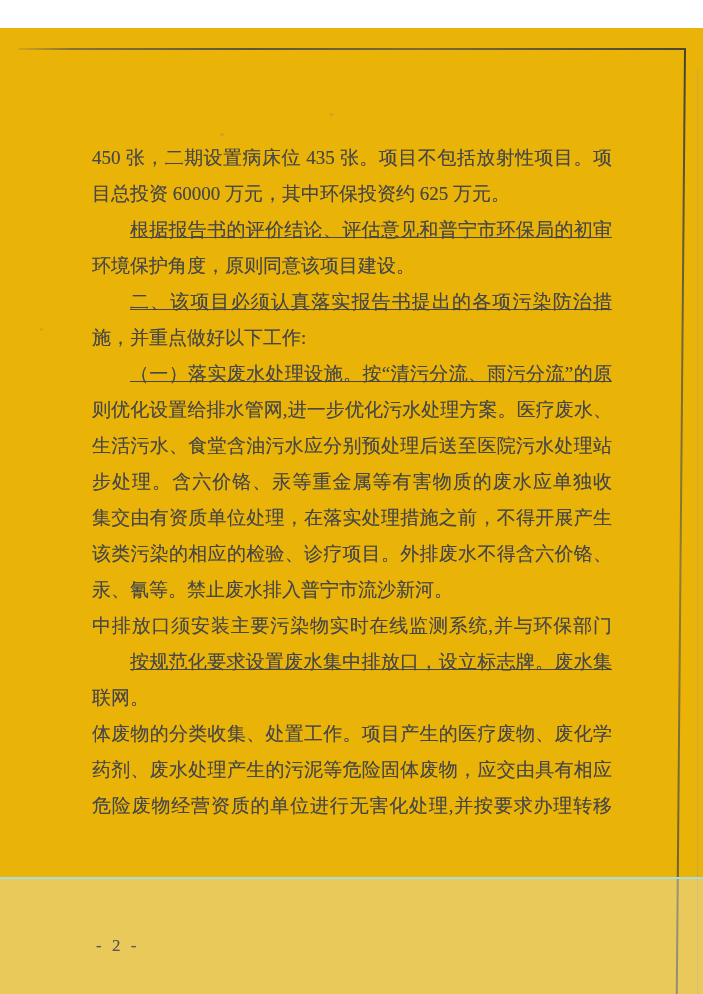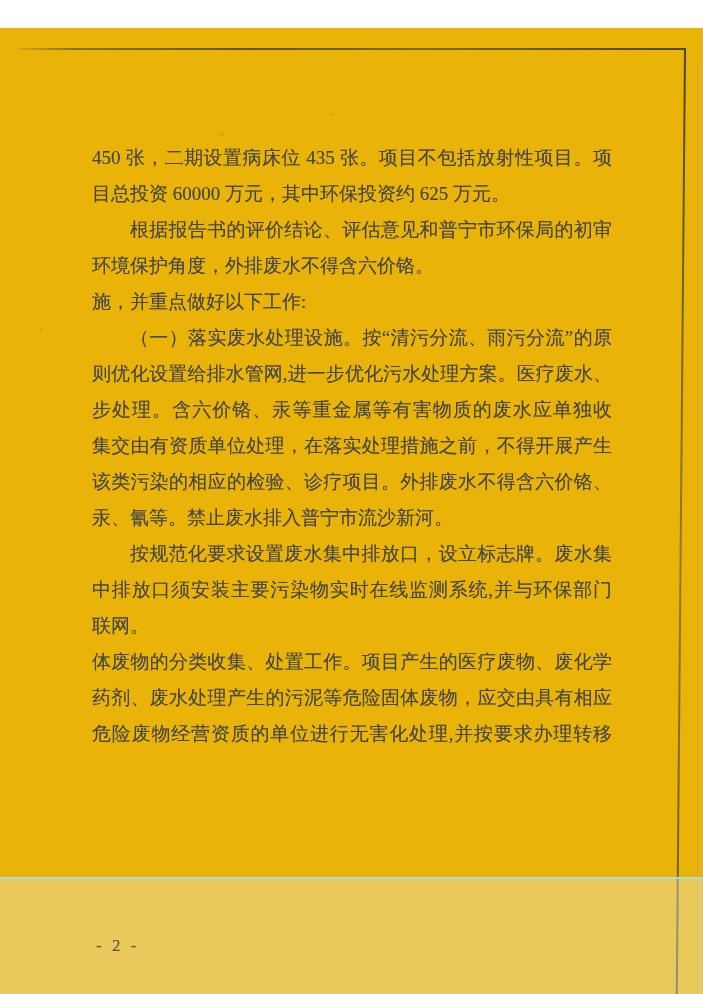--- a/index.html
+++ b/index.html
@@ -70,21 +70,21 @@
     font-size: 19px;
     text-shadow: 0 0 0.6px rgba(80,80,80,0.55);
   }
   .line {
     height: 36px; line-height: 36px;
     white-space: normal;
     text-align: justify;
     overflow: visible;
   }
   .line.fill { text-align-last: justify; }
-  .line.indent { padding-left: 38px; }
+  .line.indent { padding-left: 38px; text-decoration: underline; }
   #page-number {
     position: absolute; left: 96px; top: 906px;
     font-size: 17px; line-height: 24px;
     color: #565656;
     letter-spacing: 3px;
     text-shadow: 0 0 0.5px rgba(90,90,90,0.5);
   }
 </style>
 </head>
 <body>
@@ -97,30 +97,32 @@
   <div class="scan-cyan-line"></div>
   <div class="scan-bottom-line"></div>
   <div class="speck speck1"></div>
   <div class="speck speck2"></div>
   <div class="speck speck3"></div>
 
   <div id="document-lines">
       <div class="line fill">450 张，二期设置病床位 435 张。项目不包括放射性项目。项</div>
       <div class="line">目总投资 60000 万元，其中环保投资约 625 万元。</div>
       <div class="line fill indent">根据报告书的评价结论、评估意见和普宁市环保局的初审</div>
-      <div class="line">环境保护角度，外排废水不得含六价铬。</div>
+      <div class="line">环境保护角度，原则同意该项目建设。</div>
+      <div class="line fill indent">二、该项目必须认真落实报告书提出的各项污染防治措</div>
       <div class="line">施，并重点做好以下工作:</div>
       <div class="line fill indent">（一）落实废水处理设施。按“清污分流、雨污分流”的原</div>
       <div class="line fill">则优化设置给排水管网,进一步优化污水处理方案。医疗废水、</div>
+      <div class="line fill">生活污水、食堂含油污水应分别预处理后送至医院污水处理站</div>
       <div class="line fill">步处理。含六价铬、汞等重金属等有害物质的废水应单独收</div>
       <div class="line fill">集交由有资质单位处理，在落实处理措施之前，不得开展产生</div>
       <div class="line fill">该类污染的相应的检验、诊疗项目。外排废水不得含六价铬、</div>
       <div class="line">汞、氰等。禁止废水排入普宁市流沙新河。</div>
+      <div class="line fill">中排放口须安装主要污染物实时在线监测系统,并与环保部门</div>
       <div class="line fill indent">按规范化要求设置废水集中排放口，设立标志牌。废水集</div>
-      <div class="line fill">中排放口须安装主要污染物实时在线监测系统,并与环保部门</div>
       <div class="line">联网。</div>
       <div class="line fill">体废物的分类收集、处置工作。项目产生的医疗废物、废化学</div>
       <div class="line fill">药剂、废水处理产生的污泥等危险固体废物，应交由具有相应</div>
       <div class="line fill">危险废物经营资质的单位进行无害化处理,并按要求办理转移</div>
     </div>
 
   <div id="page-number">- 2 -</div>
 </div>
 
 </body></html>

